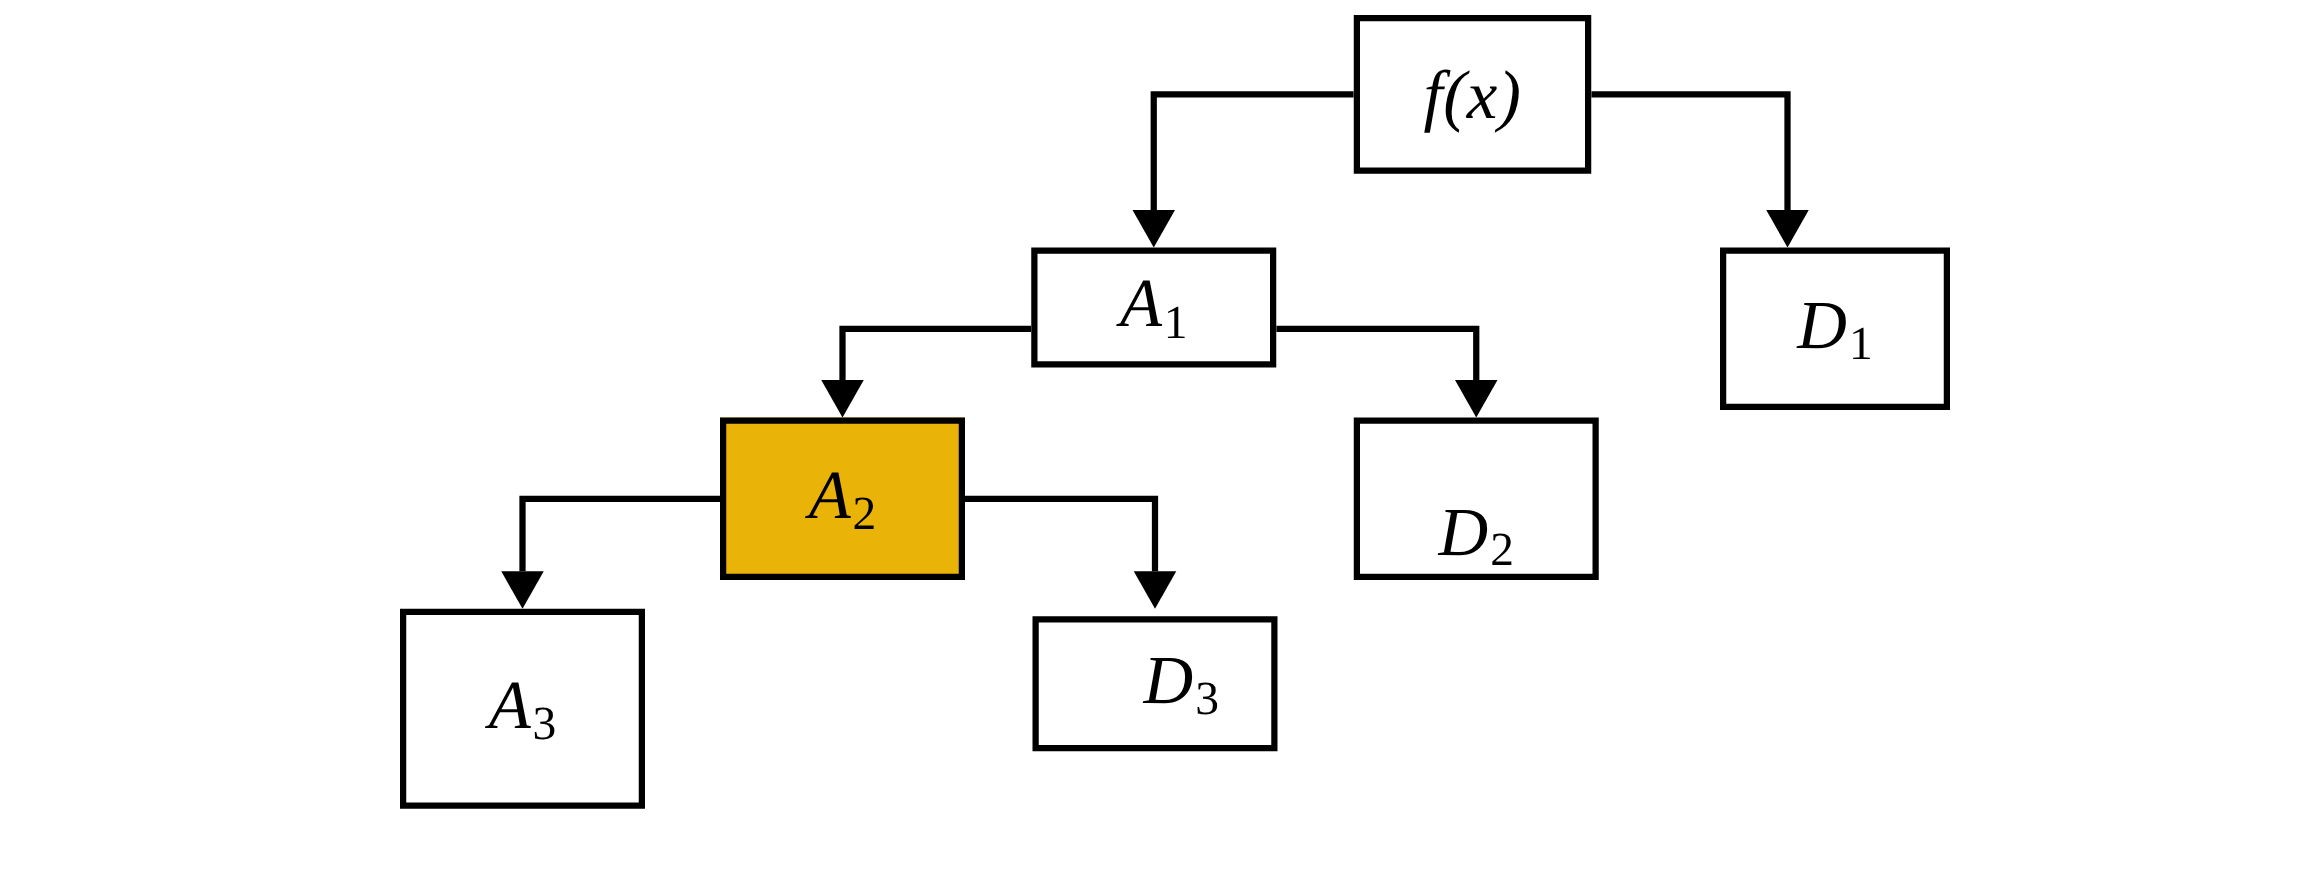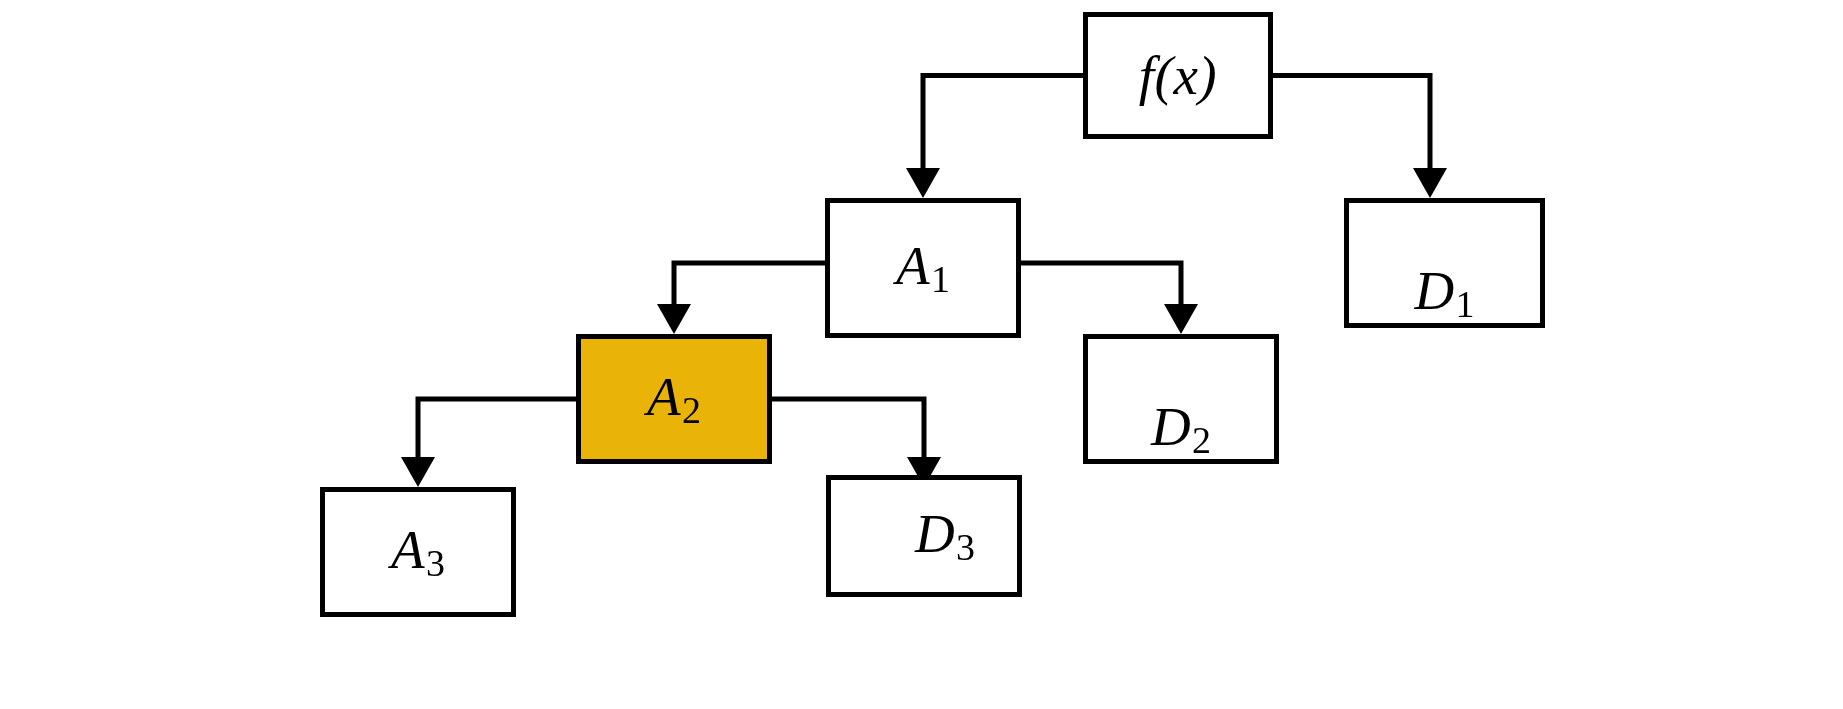--- a/index.html
+++ b/index.html
@@ -83,37 +83,37 @@
       <path d="M 576 399 L 418 399 L 418 457" stroke="#000000"></path>
       <polygon points="401,457 435,457 418,487" class="arrowhead"></polygon>
       <path d="M 772 399 L 924 399 L 924 457" stroke="#000000"></path>
       <polygon points="907,457 941,457 924,487" class="arrowhead"></polygon>
     </svg>
 
   <div class="node" style="left: 1083px; top: 12px; width: 190px; height: 127px; border-width: 5px; border-color: rgb(0, 0, 0); background: rgb(255, 255, 255);">
     <span class="node-label">f(x)</span>
   </div>
 
-  <div class="node" style="left: 825px; top: 198px; width: 196px; height: 140px; border-width: 5px; border-color: rgb(0, 0, 0); background: rgb(255, 255, 255);">
+  <div class="node" style="left: 825px; top: 198px; width: 196px; height: 96px; border-width: 5px; border-color: rgb(0, 0, 0); background: rgb(255, 255, 255);">
     <span class="node-label"><span>A</span><span class="sub">1</span></span>
   </div>
 
-  <div class="node" style="left: 1344px; top: 198px; width: 201px; height: 130px; border-width: 5px; border-color: rgb(0, 0, 0); background: rgb(255, 255, 255); align-items: flex-end;">
+  <div class="node" style="left: 1376px; top: 198px; width: 184px; height: 130px; border-width: 5px; border-color: rgb(0, 0, 0); background: rgb(255, 255, 255);">
     <span class="node-label"><span>D</span><span class="sub">1</span></span>
   </div>
 
   <div class="node" style="left: 576px; top: 334px; width: 196px; height: 130px; border-width: 5px; border-color: rgb(0, 0, 0); background: #eab308;">
     <span class="node-label"><span>A</span><span class="sub">2</span></span>
   </div>
 
   <div class="node" style="left: 1083px; top: 334px; width: 196px; height: 130px; border-width: 5px; border-color: rgb(0, 0, 0); background: rgb(255, 255, 255); align-items: flex-end;">
     <span class="node-label"><span>D</span><span class="sub">2</span></span>
   </div>
 
-  <div class="node" style="left: 320px; top: 487px; width: 196px; height: 130px; border-width: 5px; border-color: rgb(0, 0, 0); background: rgb(255, 255, 255);">
+  <div class="node" style="left: 320px; top: 487px; width: 196px; height: 160px; border-width: 5px; border-color: rgb(0, 0, 0); background: rgb(255, 255, 255);">
     <span class="node-label"><span>A</span><span class="sub">3</span></span>
   </div>
 
-  <div class="node" style="left: 826px; top: 475px; width: 196px; height: 122px; border-width: 5px; border-color: rgb(0, 0, 0); background: rgb(255, 255, 255); padding-left: 42px;">
+  <div class="node" style="left: 826px; top: 493px; width: 196px; height: 108px; border-width: 5px; border-color: rgb(0, 0, 0); background: rgb(255, 255, 255); padding-left: 42px;">
     <span class="node-label"><span>D</span><span class="sub">3</span></span>
   </div>
 
 </div>
 
 </body></html>

